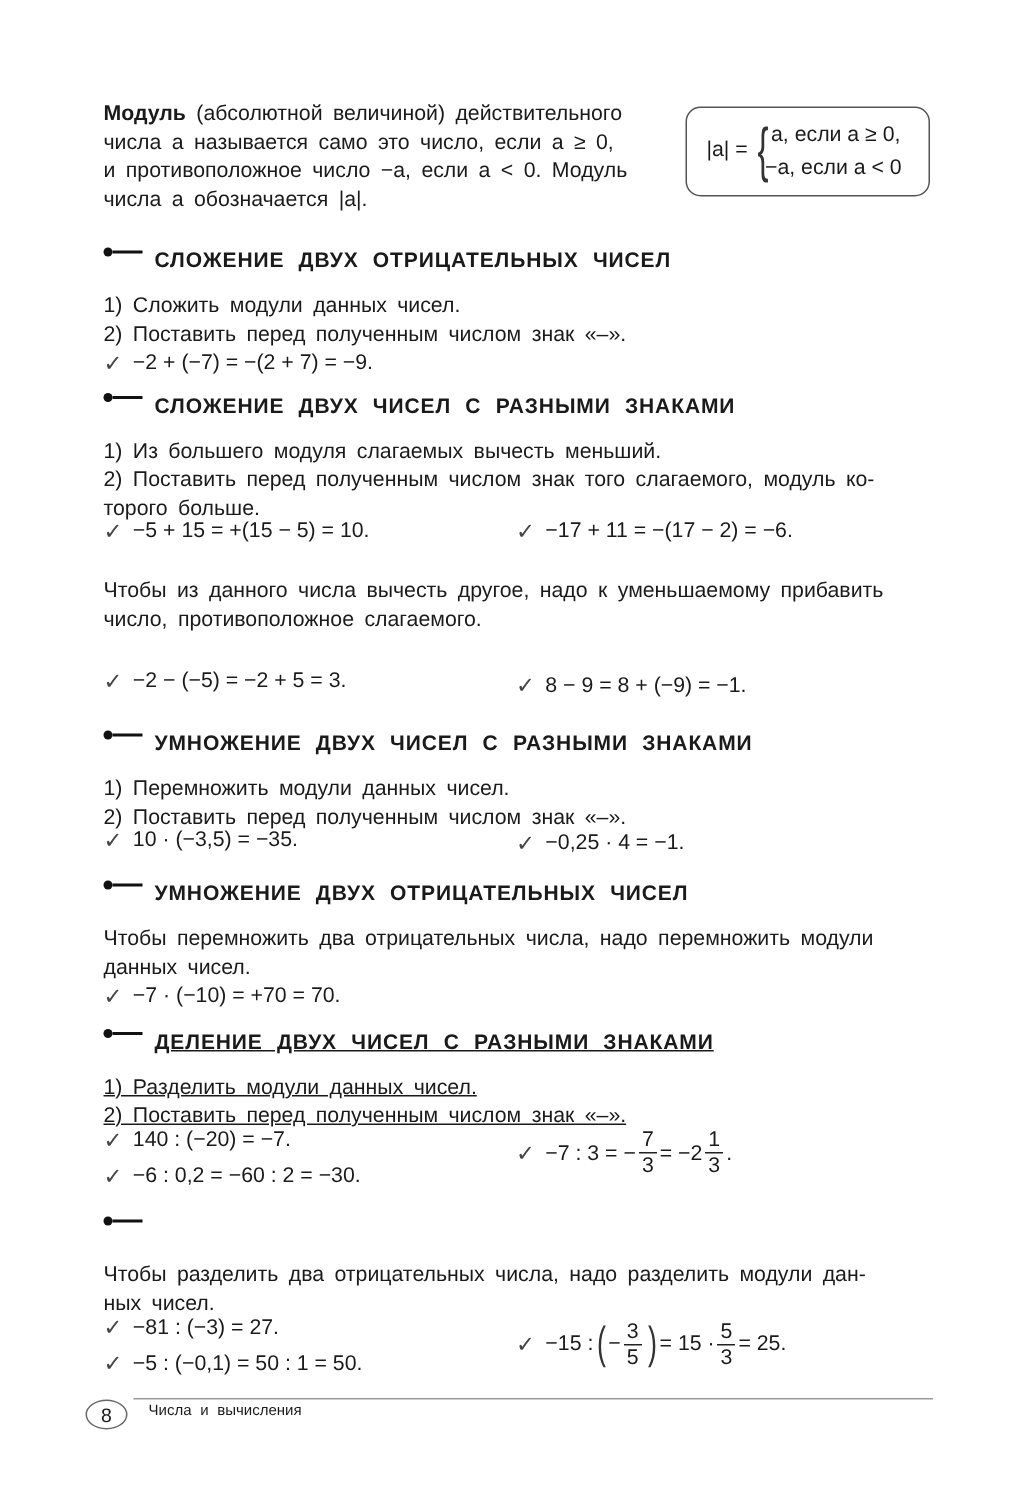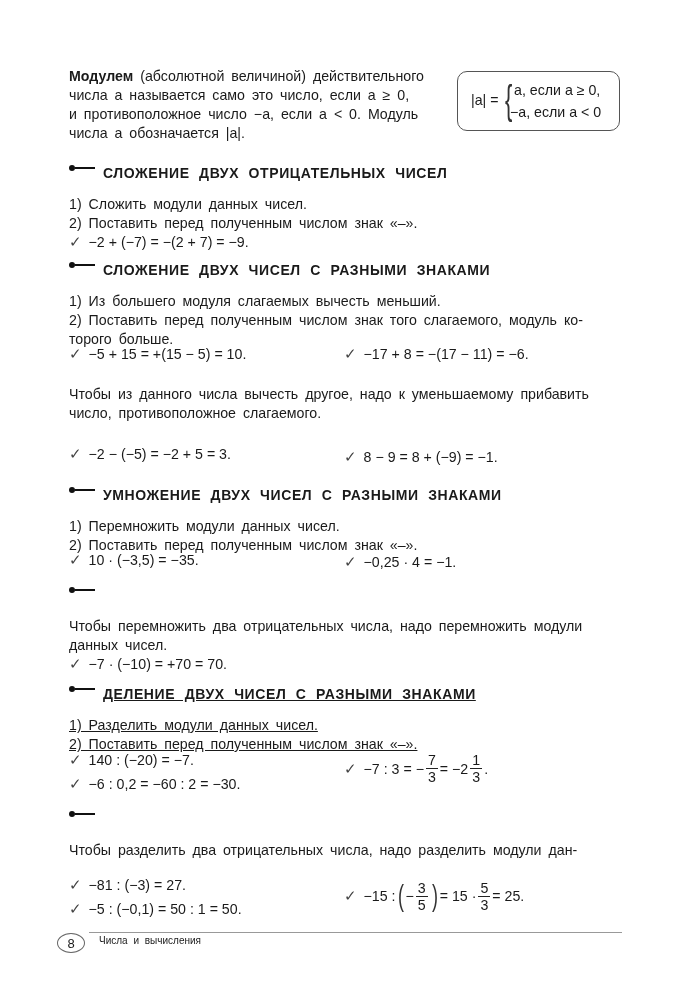--- a/index.html
+++ b/index.html
@@ -40,21 +40,21 @@
     font-size: 13px; text-align: center; line-height: 19px;
   }
   .footer-title { position: absolute; left: 99px; top: 935px; font-size: 10px; word-spacing: 3px; }
 </style>
 </head>
 <body>
 
 <div class="page">
 
   <div class="intro txt">
-    <div><b>Модулем</b><span> (абсолютной величиной) действительного</span></div>
+    <div><b>Модуль</b><span> (абсолютной величиной) действительного</span></div>
     <div>числа a называется само это число, если a ≥ 0,</div>
     <div>и противоположное число −a, если a &lt; 0. Модуль</div>
     <div>числа a обозначается |a|.</div>
   </div>
 
   <div class="defbox">
     <span class="lhs">|a| =</span>
     <span class="brace">{</span>
     <span class="c1">a,  если  a ≥ 0,</span>
     <span class="c2">−a, если  a &lt; 0</span>
@@ -90,21 +90,21 @@
       <div>1) Из большего модуля слагаемых вычесть меньший.</div>
       <div>2) Поставить перед полученным числом знак того слагаемого, модуль ко-</div>
       <div>торого больше.</div>
     </div>
     <div class="ex" style="left:0; top:83px;">
         <span class="check">✓</span>
         <span>−5 + 15 = +(15 − 5) = 10.</span>
       </div>
     <div class="ex" style="left:275px; top:83px;">
         <span class="check">✓</span>
-        <span>−17 + 8 = −(17 − 11) = −6.</span>
+        <span>−17 + 11 = −(17 − 2) = −6.</span>
       </div>
   </div>
 
   <div class="section" style="top:377px;">
     <div class="body txt">
       <div>Чтобы из данного числа вычесть другое, надо к уменьшаемому прибавить</div>
       <div>число, противоположное слагаемого.</div>
     </div>
     <div class="ex" style="left:0; top:68px;">
         <span class="check">✓</span>
@@ -137,20 +137,21 @@
         <span>−0,25 · 4 = −1.</span>
       </div>
   </div>
 
   <div class="section" style="top:587px;">
     <div class="heading">
       <span class="bullet">
           <span class="dot"></span>
           <span class="line"></span>
         </span>
+      <span>УМНОЖЕНИЕ ДВУХ ОТРИЦАТЕЛЬНЫХ ЧИСЕЛ</span>
     </div>
     <div class="body txt">
       <div>Чтобы перемножить два отрицательных числа, надо перемножить модули</div>
       <div>данных чисел.</div>
     </div>
     <div class="ex" style="left:0; top:68px;">
         <span class="check">✓</span>
         <span>−7 · (−10) = +70 = 70.</span>
       </div>
   </div>
@@ -193,20 +194,21 @@
 
   <div class="section" style="top:811px;">
     <div class="heading">
       <span class="bullet">
           <span class="dot"></span>
           <span class="line"></span>
         </span>
     </div>
     <div class="body txt">
       <div>Чтобы разделить два отрицательных числа, надо разделить модули дан-</div>
+      <div>ных чисел.</div>
     </div>
     <div class="ex" style="left:0; top:65px;">
         <span class="check">✓</span>
         <span>−81 : (−3) = 27.</span>
       </div>
     <div class="ex" style="left:0; top:89px;">
         <span class="check">✓</span>
         <span>−5 : (−0,1) = 50 : 1 = 50.</span>
       </div>
     <div class="ex" style="left:275px; top:67px;">

